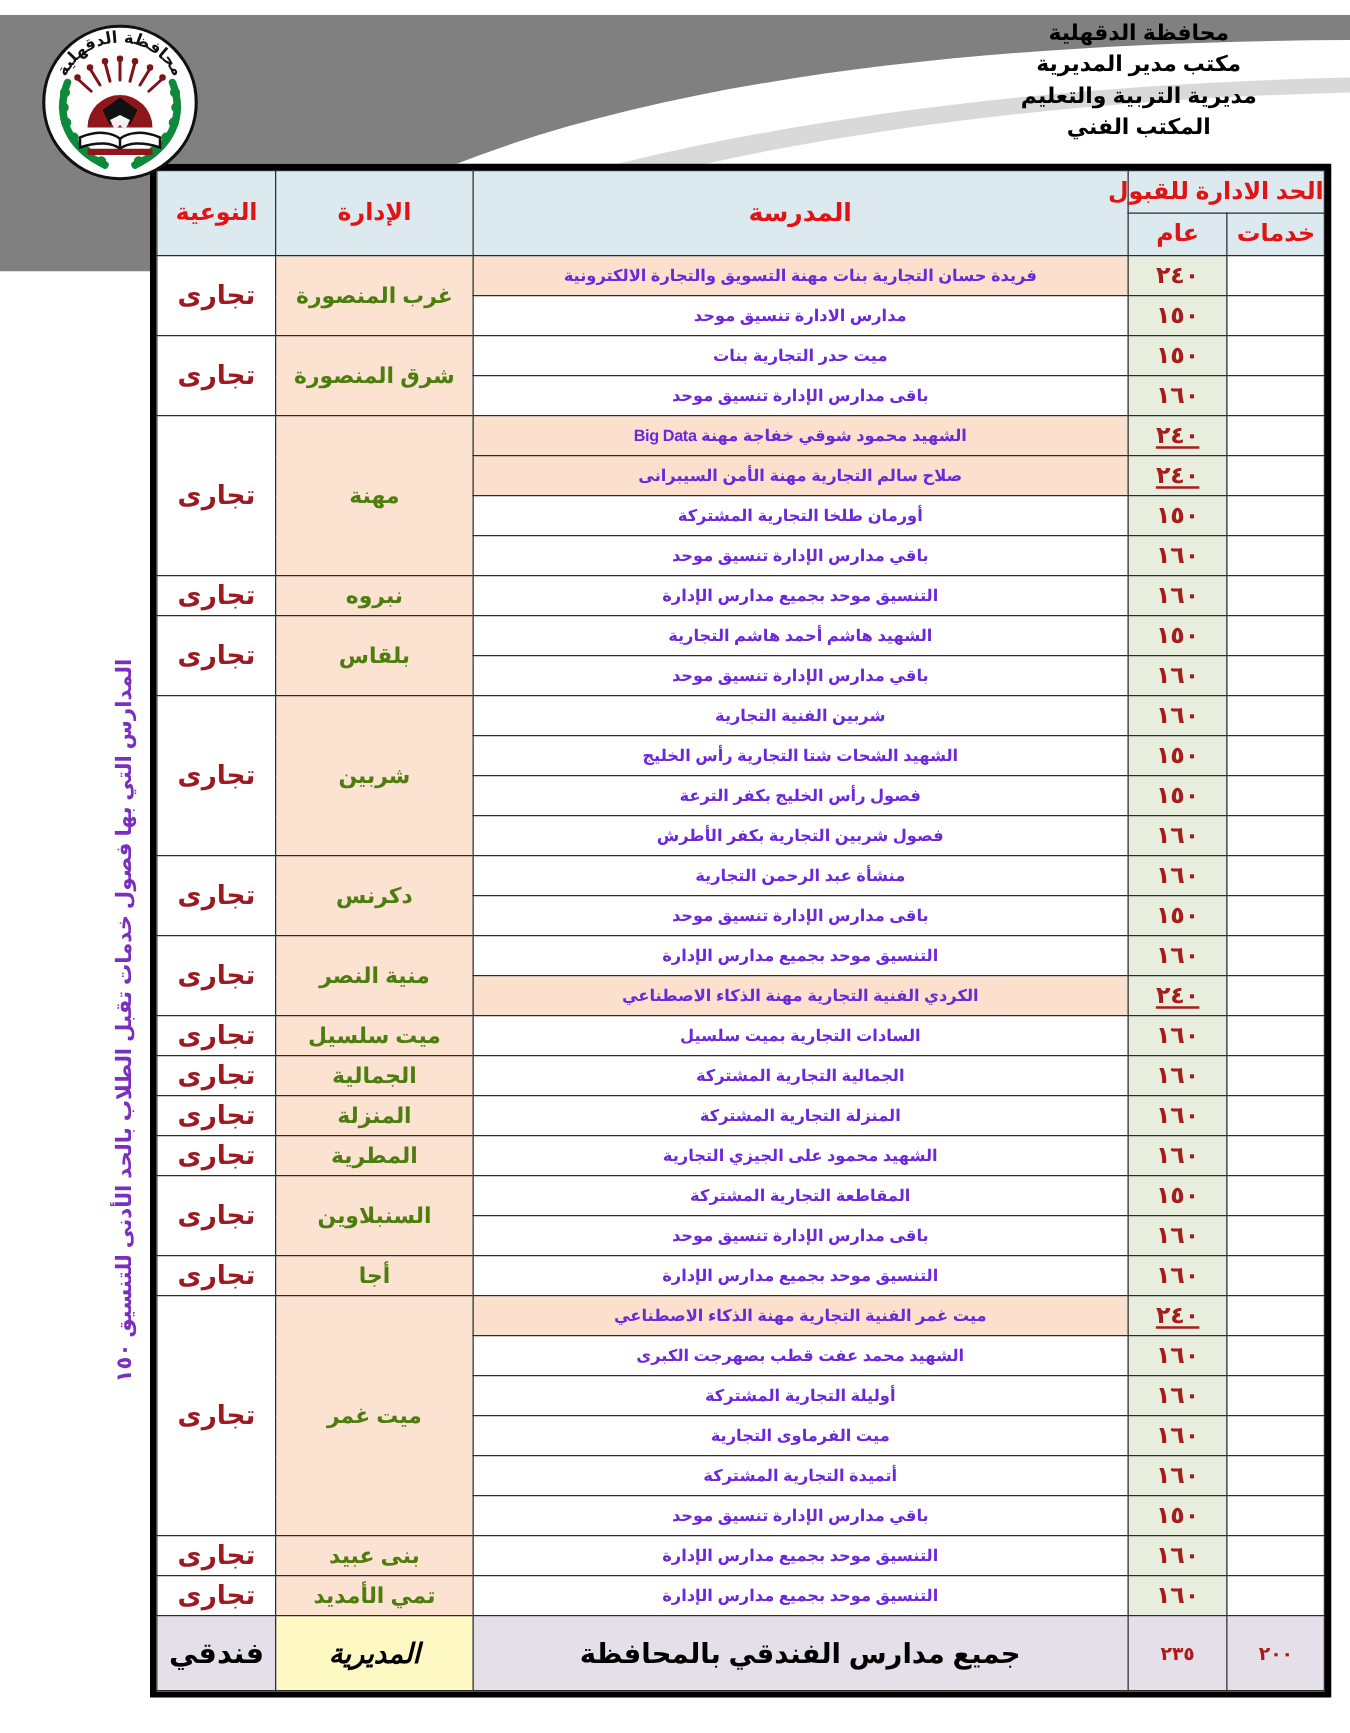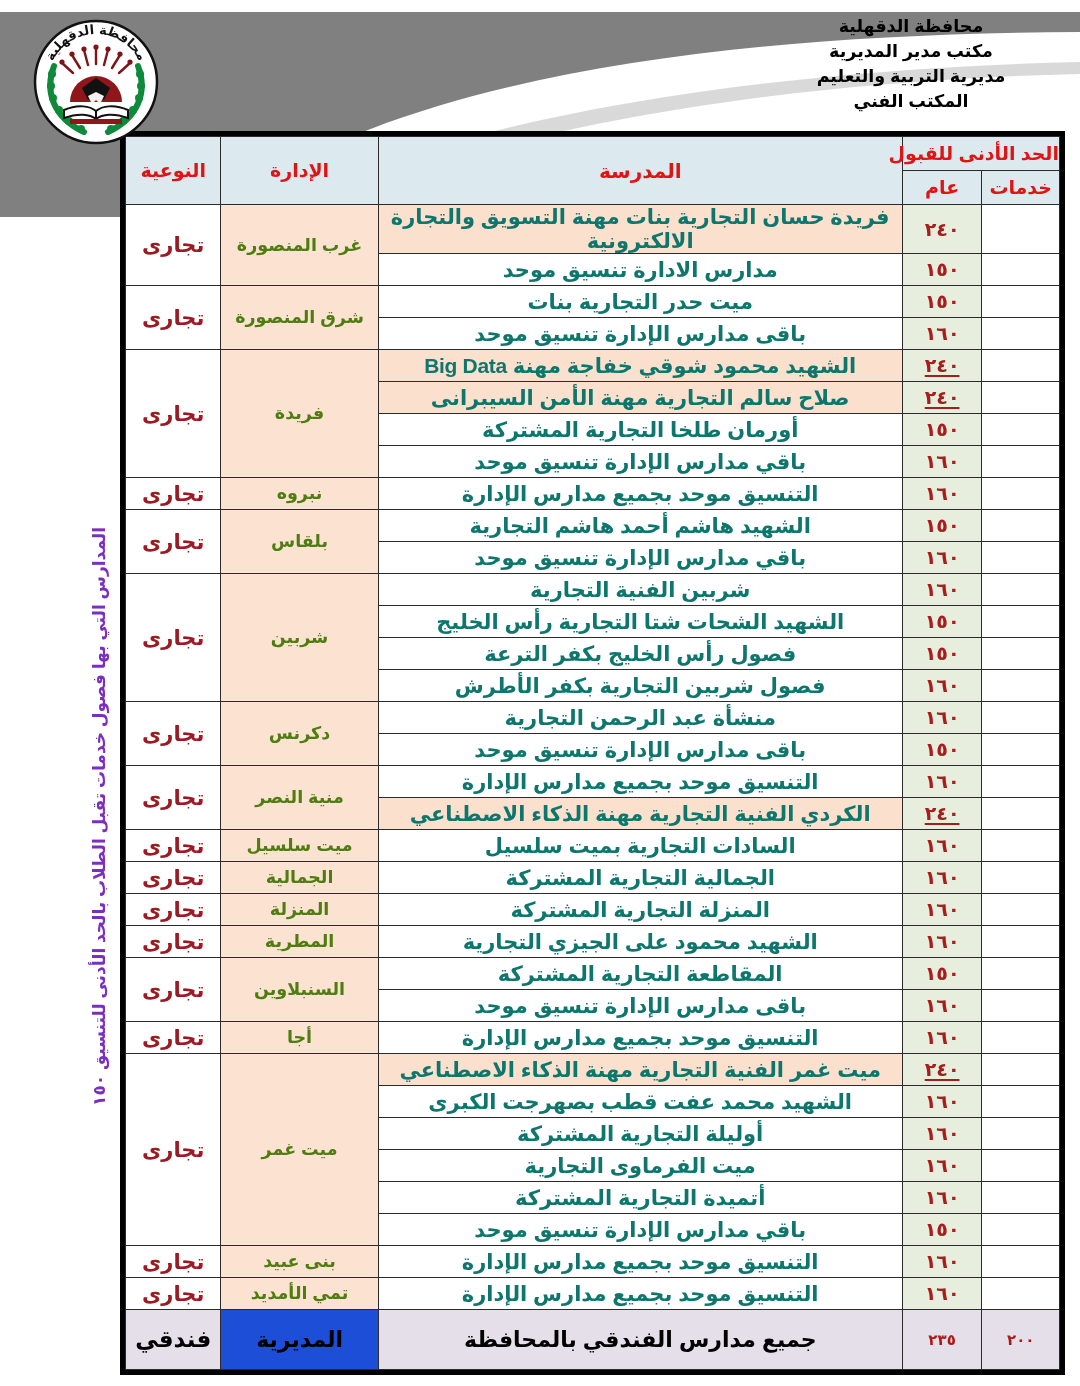--- a/index.html
+++ b/index.html
@@ -112,23 +112,23 @@
   }
   .cell-admin {
     background: #fbe2d1;
     color: #4d7c0f;
     font-weight: bold;
     font-size: 17.5px;
     letter-spacing: -0.3px;
   }
   .cell-school {
     background: #ffffff;
-    color: #0f766e;
-    font-weight: bold;
-    font-size: 21px;
+    color: #6d28d9;
+    font-weight: bold;
+    font-size: 13px;
     letter-spacing: -0.3px;
     height: 32px;
   }
   .cell-school.hl { background: #fbe0cd; }
   .cell-general {
     background: #e7eedd;
     color: #a81c1c;
     font-weight: bold;
     font-size: 19px;
   }
@@ -152,22 +152,23 @@
   }
   tr.row-hotel .cell-type {
     color: #000000;
     font-size: 23px;
     font-weight: bold;
     background: #e4dfe9;
   }
   tr.row-hotel .cell-admin {
     color: #000000;
     font-size: 22px;
-    background: #1d4ed8;
+    background: #fef9c3;
     letter-spacing: 1px;
+    font-style: italic;
   }
   tr.row-hotel .cell-school {
     color: #000000;
     font-size: 22px;
     background: #e4dfe9;
   }
   tr.row-hotel .cell-general,
   tr.row-hotel .cell-services {
     color: #b01818;
     font-size: 15px;
@@ -254,21 +255,21 @@
     <table class="main">
       <colgroup>
         <col class="c-services">
           <col class="c-general">
           <col class="c-school">
           <col class="c-admin">
           <col class="c-type">
       </colgroup>
       <thead>
         <tr>
-          <td colspan="2" class="th-minimum">الحد الأدنى للقبول</td>
+          <td colspan="2" class="th-minimum">الحد الادارة للقبول</td>
           <td rowspan="2" class="th-school">المدرسة</td>
           <td rowspan="2" class="th-admin">الإدارة</td>
           <td rowspan="2" class="th-type">النوعية</td>
         </tr>
         <tr>
           <td class="th-sub">خدمات</td>
           <td class="th-sub">عام</td>
         </tr>
       </thead>
       <tbody id="tbody">
@@ -293,21 +294,21 @@
           </tr>
           <tr>
             <td class="cell-services"></td>
             <td class="cell-general"><span class="num">١٦٠</span></td>
             <td class="cell-school">باقى مدارس الإدارة تنسيق موحد</td>
           </tr>
           <tr>
             <td class="cell-services"></td>
             <td class="cell-general"><span class="num underlined">٢٤٠</span></td>
             <td class="cell-school hl">الشهيد محمود شوقي خفاجة مهنة Big Data</td>
-            <td class="cell-admin" rowspan="4">فريدة</td>
+            <td class="cell-admin" rowspan="4">مهنة</td>
             <td class="cell-type" rowspan="4">تجارى</td>
           </tr>
           <tr>
             <td class="cell-services"></td>
             <td class="cell-general"><span class="num underlined">٢٤٠</span></td>
             <td class="cell-school hl">صلاح سالم التجارية مهنة الأمن السيبرانى</td>
           </tr>
           <tr>
             <td class="cell-services"></td>
             <td class="cell-general"><span class="num">١٥٠</span></td>

